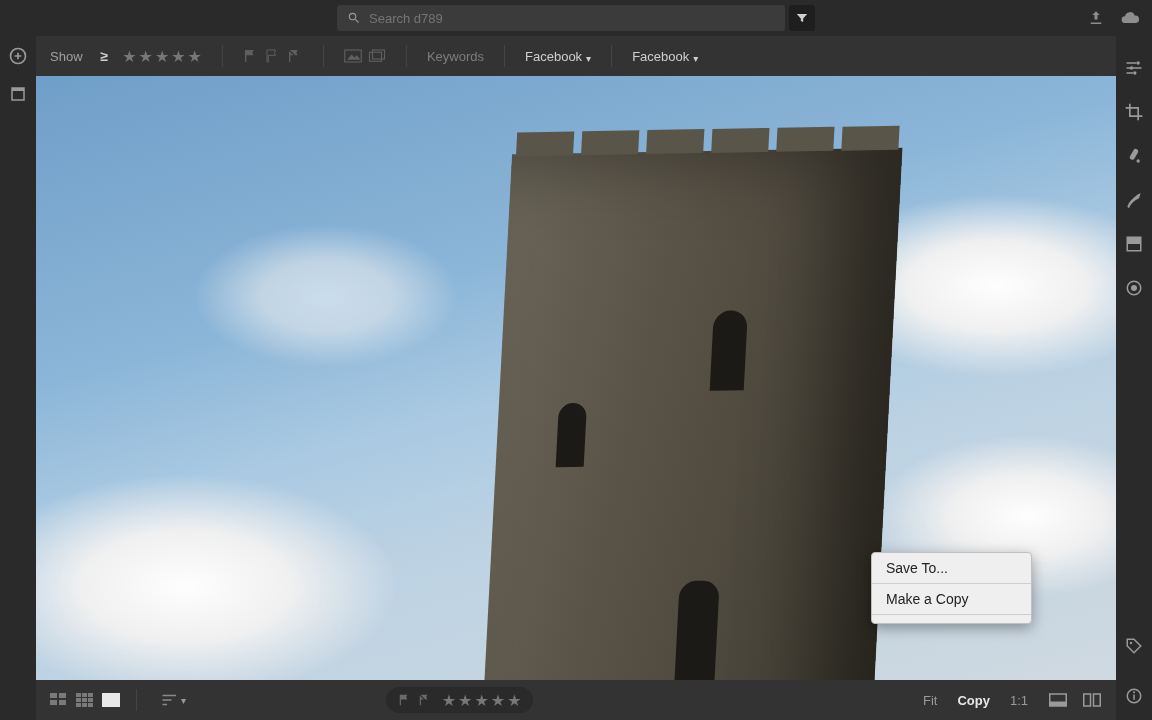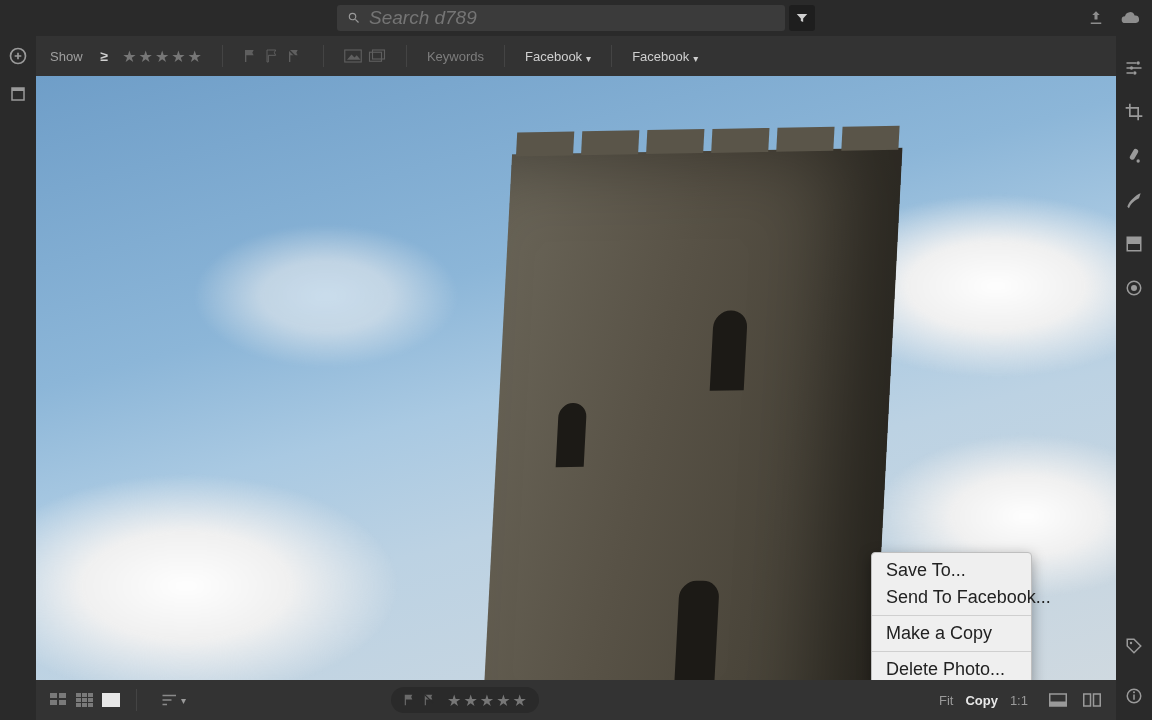--- a/index.html
+++ b/index.html
@@ -3,21 +3,21 @@
 <meta charset="utf-8">
 <style>
   * { box-sizing: border-box; margin: 0; padding: 0; }
   html, body { width: 1152px; height: 720px; overflow: hidden; font-family: -apple-system, "Helvetica Neue", Arial, sans-serif; background:#2a2a2a; color:#b8b8b8; }
   .app { display:flex; flex-direction:column; width:100%; height:100%; }
 
   
   .titlebar { height:36px; background:#2a2a2a; display:flex; align-items:center; justify-content:center; position:relative; }
   .searchwrap { display:flex; align-items:center; background:#3b3b3b; border-radius:3px; width:448px; height:26px; padding:0 10px; gap:8px; }
   .searchwrap .icon { display:flex; align-items:center; }
-  .search-input { background:transparent; border:none; outline:none; color:#ffffff; font-style:italic; font-size:19px; width:100%; }
+  .search-input { background:transparent; border:none; outline:none; color:#ffffff; font-size:13px; width:100%; }
   .filter-btn { width:26px; height:26px; background:#1e1e1e; border-radius:3px; display:flex; align-items:center; justify-content:center; margin-left:4px; }
   .titlebar-right { position:absolute; right:12px; top:0; height:36px; display:flex; align-items:center; gap:14px; }
   .titlebar-right .icon svg { fill:#8d8d8d; }
 
   
   .body-row { flex:1 1 auto; display:flex; min-height:0; }
   .left-rail, .right-rail { width:36px; background:#2a2a2a; display:flex; flex-direction:column; align-items:center; padding-top:10px; gap:18px; }
   .right-rail { padding-top:22px; gap:24px; }
   .rail-icon { width:20px; height:20px; display:flex; align-items:center; justify-content:center; cursor:pointer; }
   .rail-icon svg { fill:#9a9a9a; }
@@ -40,35 +40,35 @@
   
   .viewer { flex:1 1 auto; position:relative; background:#2a2a2a; overflow:hidden; }
   .photo { position:absolute; left:0; right:0; top:0; bottom:0; background:linear-gradient(165deg,#6f9ec8 0%,#8cb6d8 35%,#a9c9e2 50%,#bcd2e3 65%,#cfd9e0 100%); overflow:hidden; }
   .cloud { position:absolute; background:radial-gradient(ellipse at center,#fefefe 0%,#f0f0f0 35%,rgba(255,255,255,0) 72%); border-radius:50%; filter:blur(2px); }
   .tower { position:absolute; left:460px; top:75px; width:390px; height:620px; background:linear-gradient(100deg,#6a6558 0%,#585246 40%,#3e3a30 100%); transform:skewX(-4deg) rotate(-1deg); box-shadow:inset -60px 0 80px rgba(0,0,0,.4); }
   .crenel { position:absolute; top:-22px; left:0; right:0; height:24px; display:flex; }
   .crenel div { flex:1; margin:0 4px; background:#5a5549; }
   .window-arch { position:absolute; width:34px; height:80px; background:#1c1a16; border-radius:17px 17px 0 0; }
 
   
-  .ctx-menu { position:absolute; left:835px; top:476px; width:161px; background:#efefef; border:1px solid #bfbfbf; border-radius:4px; box-shadow:0 4px 14px rgba(0,0,0,.35); font-size:18px; color:#222; padding:4px 0; z-index:50; }
+  .ctx-menu { position:absolute; left:835px; top:476px; width:161px; background:#efefef; border:1px solid #bfbfbf; border-radius:4px; box-shadow:0 4px 14px rgba(0,0,0,.35); font-size:14px; color:#222; padding:4px 0; z-index:50; }
   .ctx-item { padding:3px 14px; white-space:nowrap; cursor:default; }
   .ctx-item.highlight { background:#2f7ef7; color:#fff; }
   .ctx-sep { height:1px; background:#cfcfcf; margin:4px 0; }
 
   
   .bottombar { height:40px; background:#333333; display:flex; align-items:center; padding:0 14px; font-size:13px; color:#9a9a9a; gap:10px; }
   .viewmodes { display:flex; gap:8px; align-items:center; }
   .vm { width:18px; height:14px; display:flex; cursor:pointer; }
   .vm svg { fill:#7a7a7a; }
   .vm.active svg { fill:#e8e8e8; }
   .sort-btn { display:flex; align-items:center; gap:2px; cursor:pointer; margin-left:8px; }
   .center-pill { margin:0 auto; background:#2a2a2a; border-radius:16px; height:26px; display:flex; align-items:center; padding:0 12px; gap:10px; }
   .center-pill .flag-icons svg { fill:#6a6a6a; }
-  .zoom-group { display:flex; align-items:center; gap:12px; margin-left:auto;justify-content:flex-end; }
+  .zoom-group { display:flex; align-items:center; gap:20px; margin-left:auto;justify-content:flex-end; }
   .zoom-opt { cursor:pointer; }
   .zoom-opt.active { color:#e8e8e8; font-weight:600; }
   .bottom-icons { display:flex; gap:14px; align-items:center; margin-left:10px; }
 
   svg { display:block; }
 </style>
 </head>
 <body>
 
 <div class="app">
@@ -196,25 +196,23 @@
                 <div></div>
               </div>
             <div class="window-arch" style="left:210px;top:160px;"></div>
             <div class="window-arch" style="left:60px;top:250px;width:28px;height:64px;"></div>
             <div class="window-arch" style="left:190px;top:430px;width:40px;height:110px;"></div>
           </div>
         </div>
 
         <div class="ctx-menu">
           <div class="ctx-item">Save To...</div>
-          <div class="ctx-item">Send To Facebook...</div>
           <div class="ctx-sep"></div>
           <div class="ctx-item">Make a Copy</div>
           <div class="ctx-sep"></div>
-          <div class="ctx-item">Delete Photo...</div>
 
         </div>
       </div>
 
       <div class="bottombar">
         <div class="viewmodes">
           <span class="vm">
               <svg width="18" height="14" viewBox="0 0 18 14">
                 <rect width="7" height="5"></rect>
                 <rect x="9" width="7" height="5"></rect>

